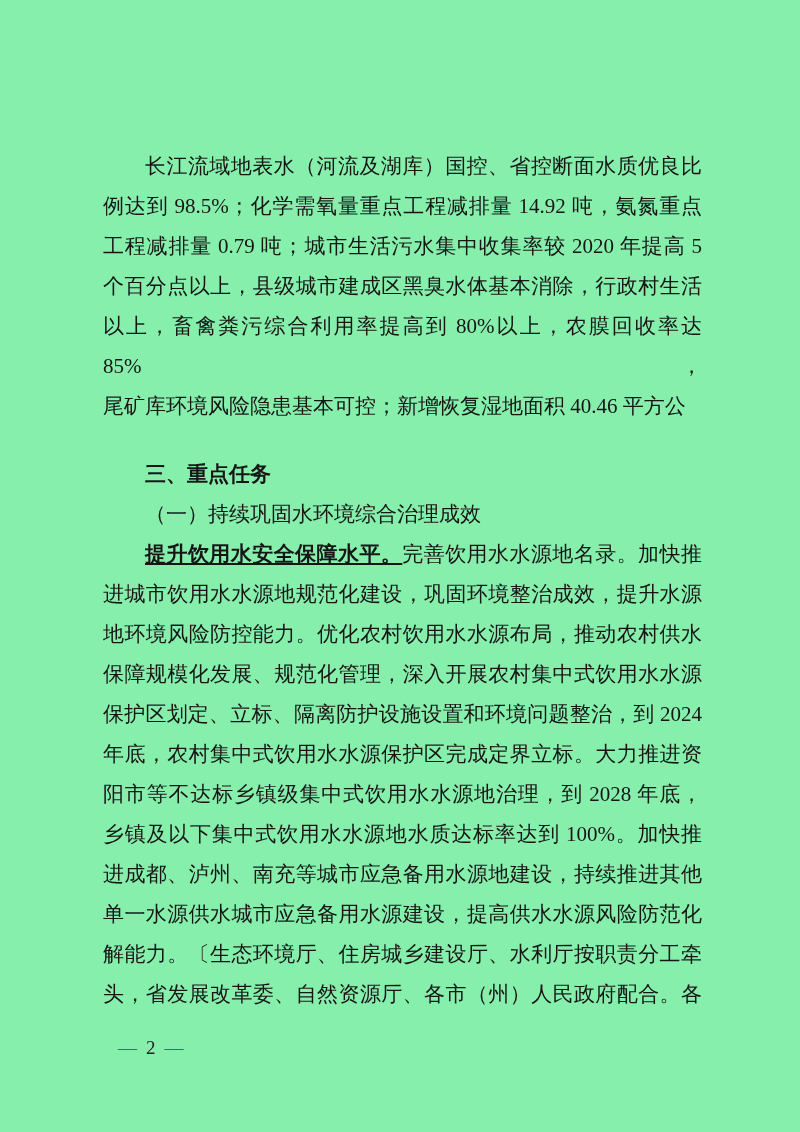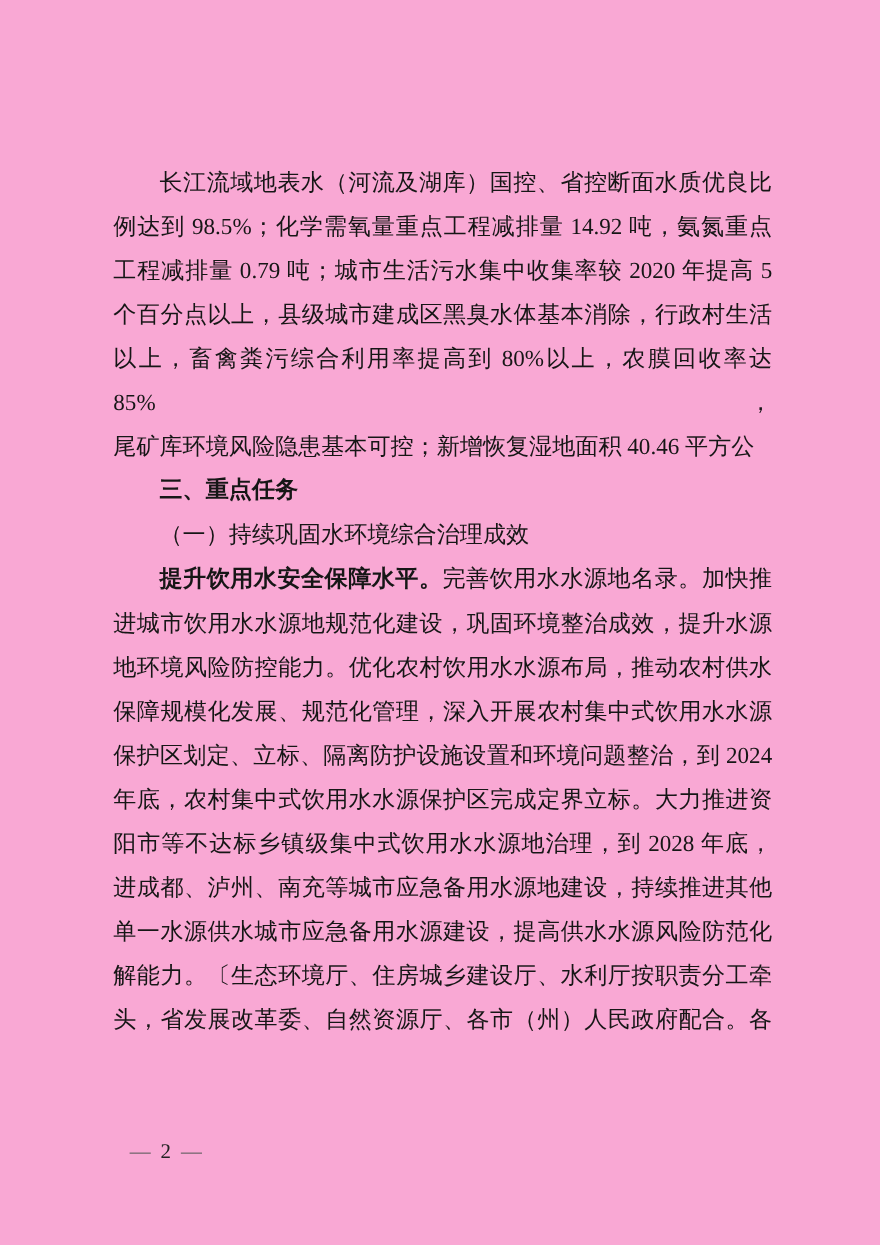--- a/index.html
+++ b/index.html
@@ -4,21 +4,21 @@
 <style>
   html, body {
     margin: 0;
     padding: 0;
     background: #ffffff;
   }
   .page {
     position: relative;
     width: 800px;
     height: 1132px;
-    background: #f9a8d4;
+    background: #86efac;
     overflow: hidden;
     font-family: "Liberation Serif", "DejaVu Serif", serif;
     color: #161616;
   }
   .content {
     position: absolute;
     left: 103px;
     top: 146px;
     width: 599px;
     font-size: 21px;
@@ -37,30 +37,32 @@
   
   .ends-here > .line:last-child {
     text-align-last: left;
   }
   .heading-1 {
     font-family: "Liberation Sans", "DejaVu Sans", sans-serif;
     font-weight: 700;
     text-indent: 2em;
     line-height: 40px;
     min-height: 40px;
+    margin-top: 28px;
   }
   .heading-2 {
     font-weight: 400;
     text-indent: 2em;
     line-height: 40px;
     min-height: 40px;
   }
   .bold-lead {
     font-weight: 700;
     font-family: "Liberation Sans", "DejaVu Sans", sans-serif;
+    text-decoration: underline;
   }
   .footer {
     position: absolute;
     left: 118px;
     top: 1034px;
     font-size: 19px;
     line-height: 28px;
     color: #222222;
   }
   .footer .dash {
@@ -93,20 +95,21 @@
 
     <div class="para">
       <div class="line indent-first"><span class="bold-lead">提升饮用水安全保障水平。</span><span>完善饮用水水源地名录。加快推</span></div>
       <div data-lines="document.task_paragraph.lines">
           <div class="line">进城市饮用水水源地规范化建设，巩固环境整治成效，提升水源</div>
           <div class="line">地环境风险防控能力。优化农村饮用水水源布局，推动农村供水</div>
           <div class="line">保障规模化发展、规范化管理，深入开展农村集中式饮用水水源</div>
           <div class="line">保护区划定、立标、隔离防护设施设置和环境问题整治，到 2024</div>
           <div class="line">年底，农村集中式饮用水水源保护区完成定界立标。大力推进资</div>
           <div class="line">阳市等不达标乡镇级集中式饮用水水源地治理，到 2028 年底，</div>
+          <div class="line">乡镇及以下集中式饮用水水源地水质达标率达到 100%。加快推</div>
           <div class="line">进成都、泸州、南充等城市应急备用水源地建设，持续推进其他</div>
           <div class="line">单一水源供水城市应急备用水源建设，提高供水水源风险防范化</div>
           <div class="line">解能力。〔生态环境厅、住房城乡建设厅、水利厅按职责分工牵</div>
           <div class="line">头，省发展改革委、自然资源厅、各市（州）人民政府配合。各</div>
         </div>
     </div>
 
   </div>
 
   <div class="footer">

